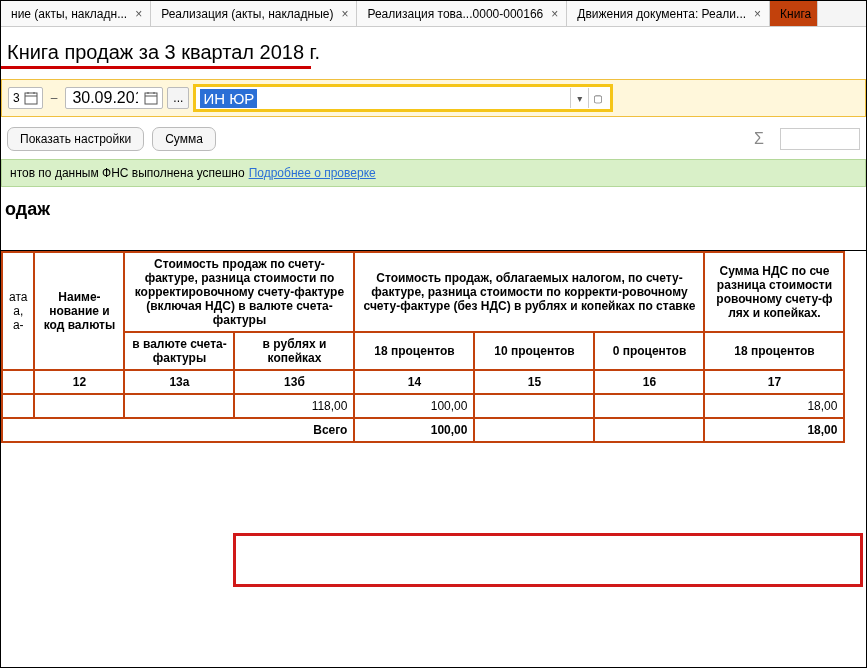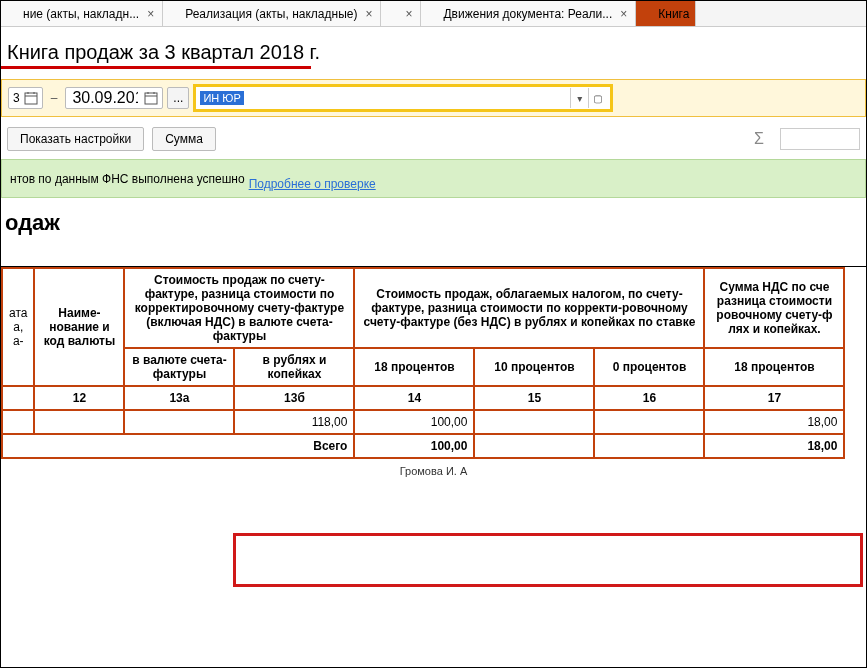--- a/index.html
+++ b/index.html
@@ -18,21 +18,21 @@
   .tabbar {
     display: flex;
     height: 26px;
     background: #f5f5f5;
     border-bottom: 1px solid #ccc;
     overflow: hidden;
   }
   .tab {
     display: flex;
     align-items: center;
-    padding: 0 6px 0 22px;
+    padding: 0 6px 0 10px;
     border-right: 1px solid #ccc;
     background: #f9f9f9;
     white-space: nowrap;
     font-size: 12px;
     gap: 6px;
     cursor: pointer;
     flex-shrink: 0;
   }
   .tab.active { background: #c2410c; }
   .tab-close {
@@ -101,21 +101,21 @@
     background: #fff;
     border: 3px solid #f5c518;
     height: 28px;
     padding: 0 4px;
     max-width: 420px;
   }
   .contragent-box .sel {
     background: #2a6fd6;
     color: #fff;
     padding: 1px 3px;
-    font-size: 11px;
+    font-size: 15px;
   }
   .contragent-box .spacer { flex: 1; }
   .contragent-box .dd, .contragent-box .open {
     width: 18px;
     height: 20px;
     border-left: 1px solid #ccc;
     display: flex;
     align-items: center;
     justify-content: center;
     color: #555;
@@ -125,21 +125,21 @@
   
   .buttons-row {
     display: flex;
     align-items: center;
     gap: 8px;
     padding: 4px 6px;
   }
   .btn {
     background: #f6f6f6;
     border: 1px solid #bbb;
-    border-radius: 2px;
+    border-radius: 7px;
     padding: 4px 12px;
     font-size: 12px;
     cursor: pointer;
   }
   .sigma {
     margin-left: auto;
     color: #888;
     font-size: 16px;
     padding-right: 8px;
   }
@@ -152,24 +152,24 @@
   .greenbar {
     background: #d9f0c8;
     border: 1px solid #b4d89a;
     padding: 6px 8px;
     font-size: 12px;
     margin: 4px 0 8px 0;
     display: flex;
     gap: 4px;
     align-items: center;
   }
-  .greenbar a { color: #2a6fd6; text-decoration: underline; cursor: pointer; margin-top: 11px; }
+  .greenbar a { color: #2a6fd6; text-decoration: underline; cursor: pointer; }
   
   .report-heading {
-    font-size: 22px;
+    font-size: 18px;
     font-weight: bold;
     margin: 12px 0 30px 4px;
   }
   
   .report-area {
     overflow: auto;
     border-top: 1px solid #000;
   }
   table.report {
     border-collapse: collapse;
@@ -208,20 +208,21 @@
 <div class="tabbar">
   <div class="tab">
     <span>ние (акты, накладн...</span>
     <span class="tab-close">×</span>
   </div>
   <div class="tab">
     <span>Реализация (акты, накладные)</span>
     <span class="tab-close">×</span>
   </div>
   <div class="tab">
+    <span>Реализация това...0000-000166</span>
     <span class="tab-close">×</span>
   </div>
   <div class="tab">
     <span>Движения документа: Реали...</span>
     <span class="tab-close">×</span>
   </div>
   <div class="tab active">
     <span>Книга</span>
   </div>
 </div>
@@ -329,16 +330,15 @@
     </tr>
     <tr>
       <td colspan="4" class="total-label">Всего</td>
       <td class="val-cell" style="font-weight:bold">100,00</td>
       <td></td>
       <td></td>
       <td class="val-cell" style="font-weight:bold">18,00</td>
     </tr>
   </tbody>
 </table>
-<div class="footer-name">Громова И. А</div>
 </div>
 
 <div class="red-box" style="left:232px; top:532px; width:630px; height:54px;"></div>
 
 </body></html>

